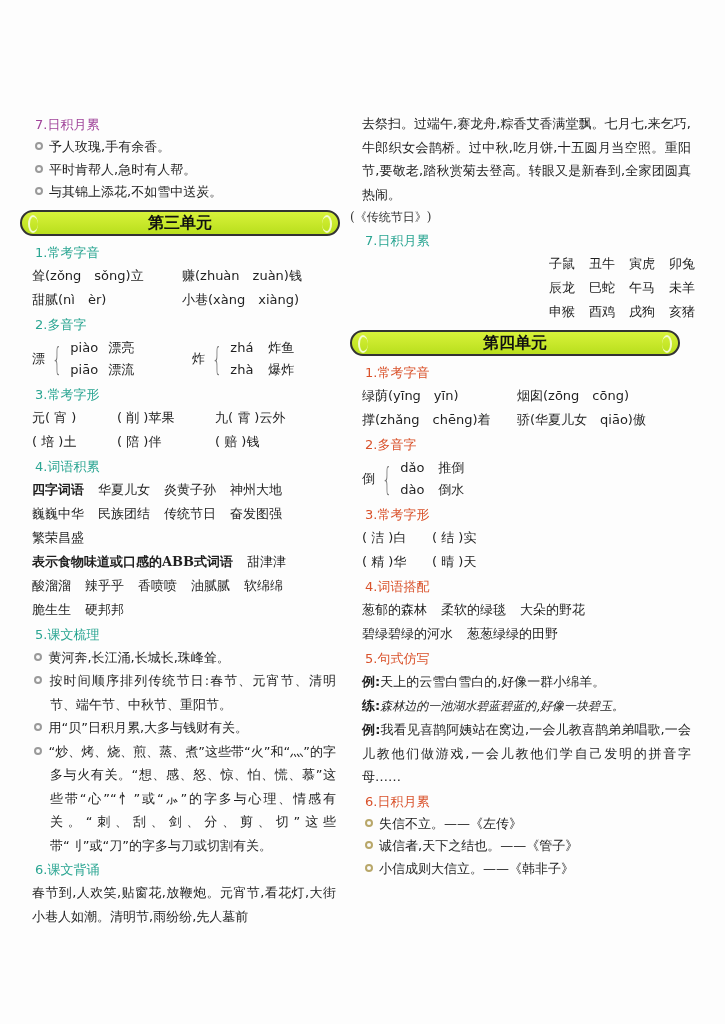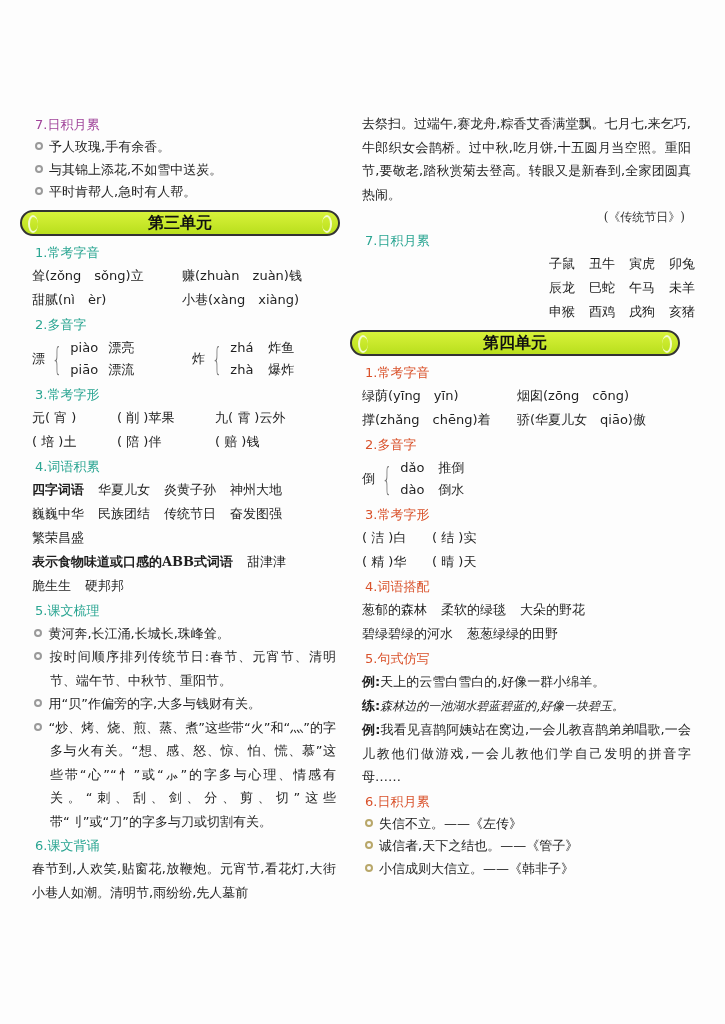--- a/index.html
+++ b/index.html
@@ -36,34 +36,34 @@
   .poly .ch { margin-right: 2px; }
   .poly .brace { font-size: 32px; font-weight: 100; color: #777; line-height: 40px; margin-right: 3px; transform: scaleX(0.5); }
   .poly .rows { line-height: 22px; }
   .poly .rows span.py { display: inline-block; width: 38px; }
   .tbl { font-size: 13px; line-height: 24px; padding-left: 12px; white-space: nowrap; }
   .tbl span { display: inline-block; }
   .words { font-size: 13px; line-height: 24px; padding-left: 12px; white-space: nowrap; }
   .words span { margin-right: 14px; }
   .words .bold { font-weight: bold; font-family: "DejaVu Serif", serif; }
   .para { font-size: 13px; line-height: 23.5px; padding-left: 12px; padding-right: 4px; text-align: justify; }
-  .src { font-size: 12px; text-align: right; padding-right: 10px; line-height: 22px; font-family: "DejaVu Serif", serif; color: #333; }
+  .src { font-size: 12px; text-align: left; padding-right: 10px; line-height: 22px; font-family: "DejaVu Serif", serif; color: #333; }
   .hand { font-family: "DejaVu Serif", serif; font-style: italic; font-size: 12px; }
   .lbl { font-weight: bold; }
   .zodiac { font-size: 13px; line-height: 24px; padding-left: 12px; text-align: right; }
   .zodiac span { display: inline-block; width: 40px; }
 </style>
 </head>
 <body>
 
 <div class="col col-left">
   <div class="h purple">7.日积月累</div>
   <div class="line"><span class="bullet"></span><span>予人玫瑰,手有余香。</span></div>
+  <div class="line"><span class="bullet"></span><span>平时肯帮人,急时有人帮。</span></div>
   <div class="line"><span class="bullet"></span><span>与其锦上添花,不如雪中送炭。</span></div>
-  <div class="line"><span class="bullet"></span><span>平时肯帮人,急时有人帮。</span></div>
 
   <div class="banner">第三单元</div>
 
   <div class="h teal">1.常考字音</div>
   <div class="pair">
     <span style="width:150px">耸(zǒng　sǒng)立</span>
     <span>赚(zhuàn　zuàn)钱</span>
   </div>
   <div class="pair">
     <span style="width:150px">甜腻(nì　èr)</span>
@@ -96,26 +96,27 @@
   </div>
   <div class="tbl">
     <span style="width:85px">( 培 )土</span><span style="width:98px">( 陪 )伴</span><span>( 赔 )钱</span>
   </div>
 
   <div class="h teal">4.词语积累</div>
   <div class="words"><span class="bold">四字词语</span><span>华夏儿女</span><span>炎黄子孙</span><span>神州大地</span></div>
   <div class="words"><span>巍巍中华</span><span>民族团结</span><span>传统节日</span><span>奋发图强</span></div>
   <div class="words"><span>繁荣昌盛</span></div>
   <div class="words"><span class="bold">表示食物味道或口感的ABB式词语</span><span>甜津津</span></div>
+  <div class="words"><span>酸溜溜</span><span>辣乎乎</span><span>香喷喷</span><span>油腻腻</span><span>软绵绵</span></div>
   <div class="words"><span>脆生生</span><span>硬邦邦</span></div>
 
   <div class="h teal">5.课文梳理</div>
   <div class="para" style="text-indent:-1.2em;padding-left:30px"><span class="bullet"></span><span>黄河奔,长江涌,长城长,珠峰耸。</span></div>
   <div class="para" style="text-indent:-1.2em;padding-left:30px"><span class="bullet"></span><span>按时间顺序排列传统节日:春节、元宵节、清明节、端午节、中秋节、重阳节。</span></div>
-  <div class="para" style="text-indent:-1.2em;padding-left:30px"><span class="bullet"></span><span>用“贝”作偏旁的字,大多与钱财有关。</span></div>
+  <div class="para" style="text-indent:-1.2em;padding-left:30px"><span class="bullet"></span><span>用“贝”日积月累,大多与钱财有关。</span></div>
   <div class="para" style="text-indent:-1.2em;padding-left:30px"><span class="bullet"></span><span>“炒、烤、烧、煎、蒸、煮”这些带“火”和“灬”的字多与火有关。“想、感、怒、惊、怕、慌、慕”这些带“心”“忄”或“⺗”的字多与心理、情感有关。“刺、刮、剑、分、剪、切”这些带“刂”或“刀”的字多与刀或切割有关。</span></div>
 
   <div class="h teal">6.课文背诵</div>
   <div class="para">春节到,人欢笑,贴窗花,放鞭炮。元宵节,看花灯,大街小巷人如潮。清明节,雨纷纷,先人墓前</div>
 </div>
 
 <div class="col col-right">
   <div class="para">去祭扫。过端午,赛龙舟,粽香艾香满堂飘。七月七,来乞巧,牛郎织女会鹊桥。过中秋,吃月饼,十五圆月当空照。重阳节,要敬老,踏秋赏菊去登高。转眼又是新春到,全家团圆真热闹。</div>
   <div class="src">(《传统节日》)</div>
 

